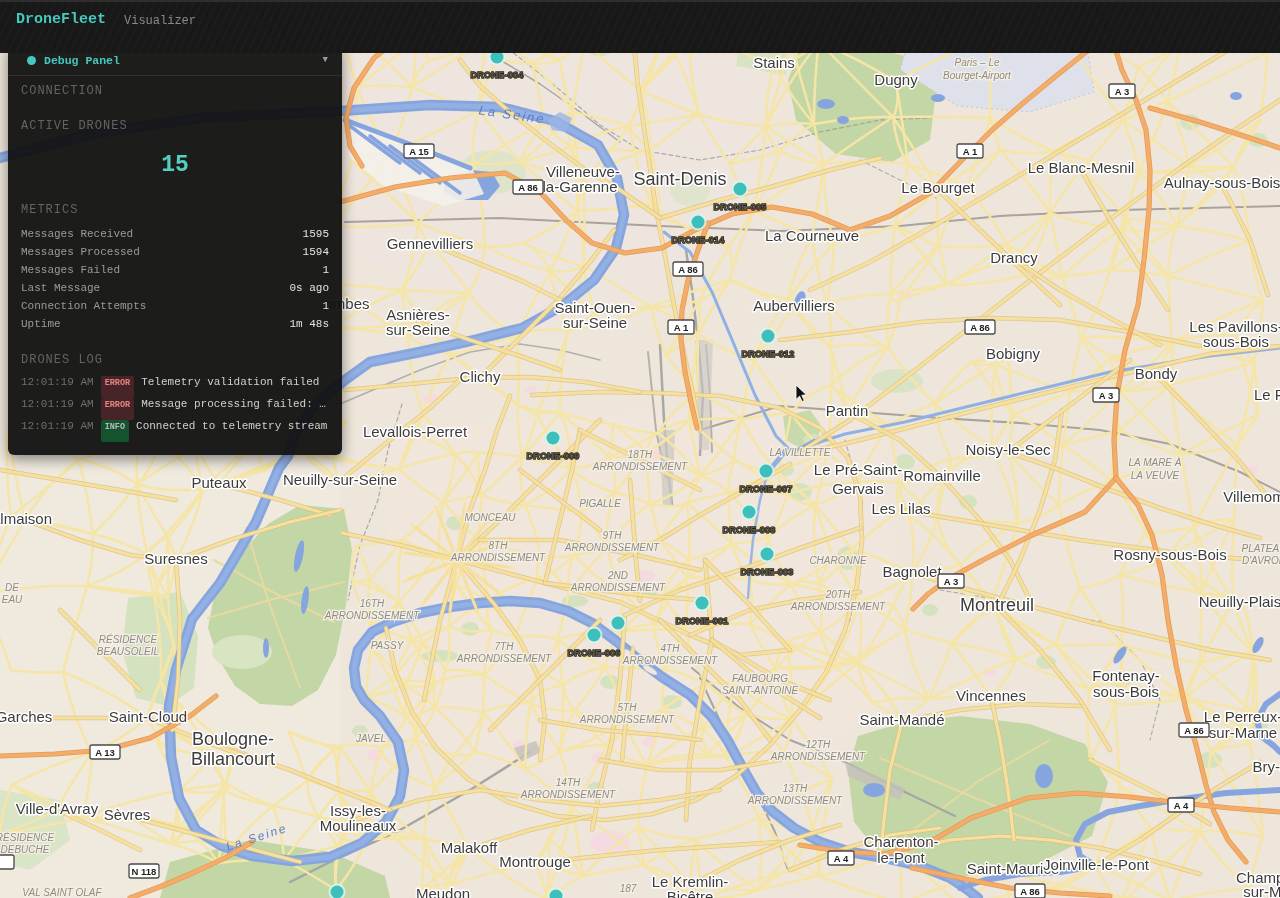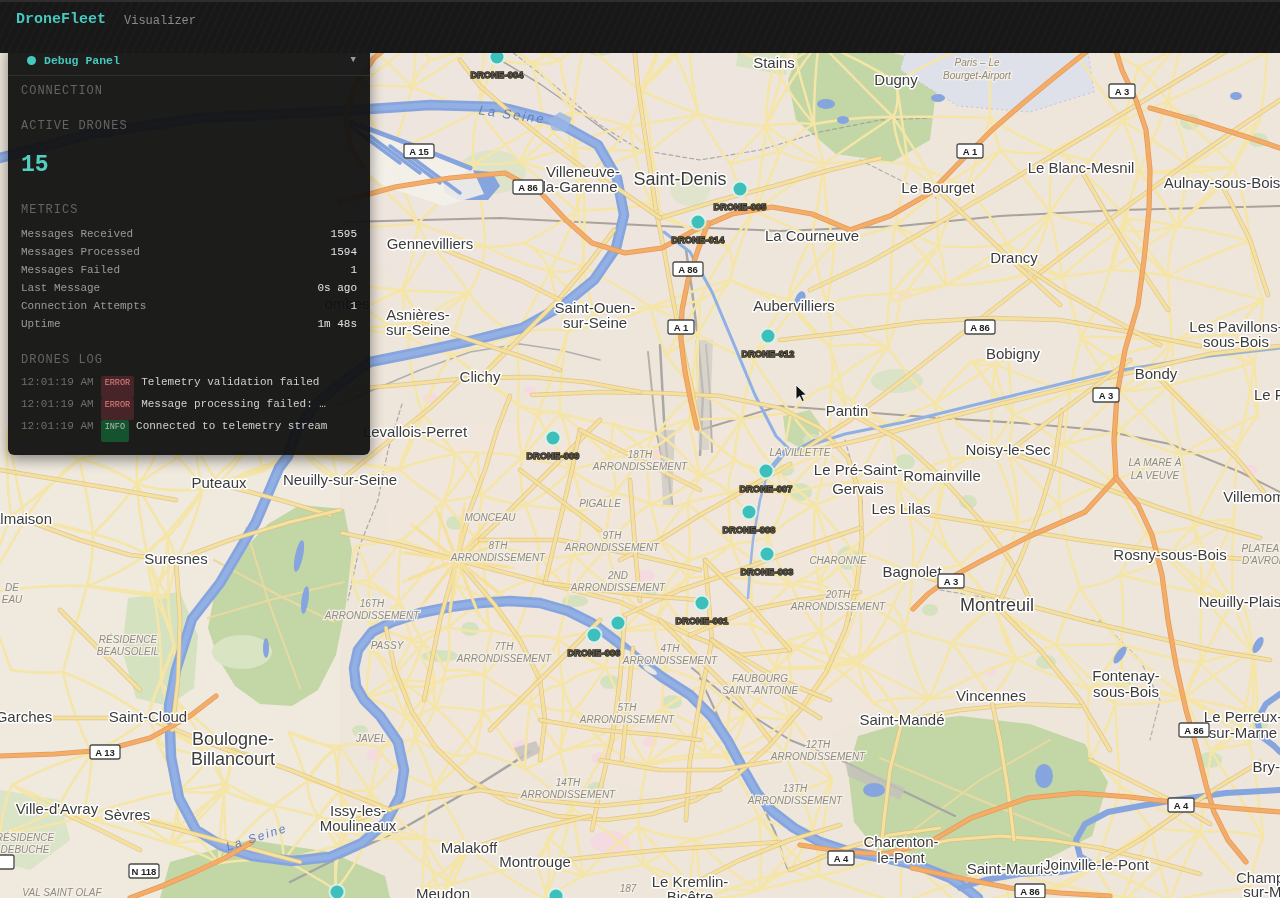--- a/index.html
+++ b/index.html
@@ -1,33 +1,33 @@
 <!DOCTYPE html>
 <html><head><meta charset="utf-8"><style>
 *{margin:0;padding:0;box-sizing:border-box}
 html,body{width:1280px;height:898px;overflow:hidden;background:#eee6da;font-family:"Liberation Mono",monospace}
 #topbar{position:absolute;left:0;top:0;width:1280px;height:53px;background:#181818;border-top:2px solid #2e2e2e;z-index:30}
 #topbar .hatch{position:absolute;inset:0;background:repeating-linear-gradient(115deg,rgba(255,255,255,0.016) 0 2px,transparent 2px 7px)}
 #logo{position:absolute;left:16px;top:9px;font-size:15px;font-weight:bold;color:#45c8bf}
 #sub{position:absolute;left:124px;top:12px;font-size:12px;color:#8a8a8a}
 #map{position:absolute;left:0;top:38px;width:1280px;height:860px}
-#panel{position:absolute;left:8px;top:45px;width:362px;height:410px;background:rgba(16,16,16,0.945);border-radius:6px;box-shadow:0 4px 14px rgba(0,0,0,0.45);z-index:20;color:#ccc;overflow:hidden}
+#panel{position:absolute;left:8px;top:45px;width:334px;height:410px;background:rgba(16,16,16,0.945);border-radius:6px;box-shadow:0 4px 14px rgba(0,0,0,0.45);z-index:20;color:#ccc;overflow:hidden}
 #phead{height:31px;border-bottom:1px solid #303030;background:rgba(30,30,30,0.5);display:flex;align-items:center;padding:0 14px 0 19px}
 #phead .dot{width:9px;height:9px;border-radius:50%;background:#45c8bf;margin-right:8px}
 #phead .t{color:#45c8bf;font-size:11.5px;font-weight:bold}
 #phead .car{margin-left:auto;color:#9a9a9a;font-size:9px}
 .sec{padding:0 13px}
 .slabel{font-size:12px;color:#646464;letter-spacing:1px;margin-top:8px;margin-bottom:8px}
 .row{display:flex;justify-content:space-between;font-size:11px;line-height:18px}
 .row .l{color:#9a9a9a}.row .v{color:#e3e3e3}
 .teal{color:#41cabe!important}
-#big{font-size:23px;font-weight:bold;color:#52cfc1;margin:19px 0 20px}
+#big{font-size:23px;font-weight:bold;color:#52cfc1;text-align:center;margin:19px 0 20px}
 .log{display:flex;font-size:11px;height:22px;white-space:nowrap}
 .log .tm{color:#6e6e6e;margin-right:7px}
-.badge{font-size:8.5px;font-weight:normal;border-radius:2px;padding:1.5px 4px;margin-right:7px}
+.badge{font-size:8.5px;font-weight:bold;border-radius:2px;padding:1.5px 4px;margin-right:7px}
 .err{background:#472427;color:#e2837f}
 .inf{background:#14532d;color:#b8b8b8}
 .log .msg{color:#cfcfcf}
 </style></head><body>
 <div id="map"><svg width="1280" height="860" viewBox="0 38 1280 860" font-family="Liberation Sans, sans-serif">
 <rect x="0" y="38" width="1280" height="860" fill="#eee6da"></rect>
 <path d="M340,38 L760,38 L760,240 L540,330 L340,250 Z" fill="#eee6e2" fill-opacity="0.55"></path>
 <path d="M380,430 L880,400 L900,700 L700,800 L400,740 Z" fill="#f1e6dc" fill-opacity="0.6"></path>
 <path d="M900,38 L1280,38 L1280,300 L950,330 Z" fill="#efe5dc" fill-opacity="0.5"></path>
 <path d="M0,440 L340,440 L340,898 L0,898 Z" fill="#efe9df" fill-opacity="0.7"></path>

